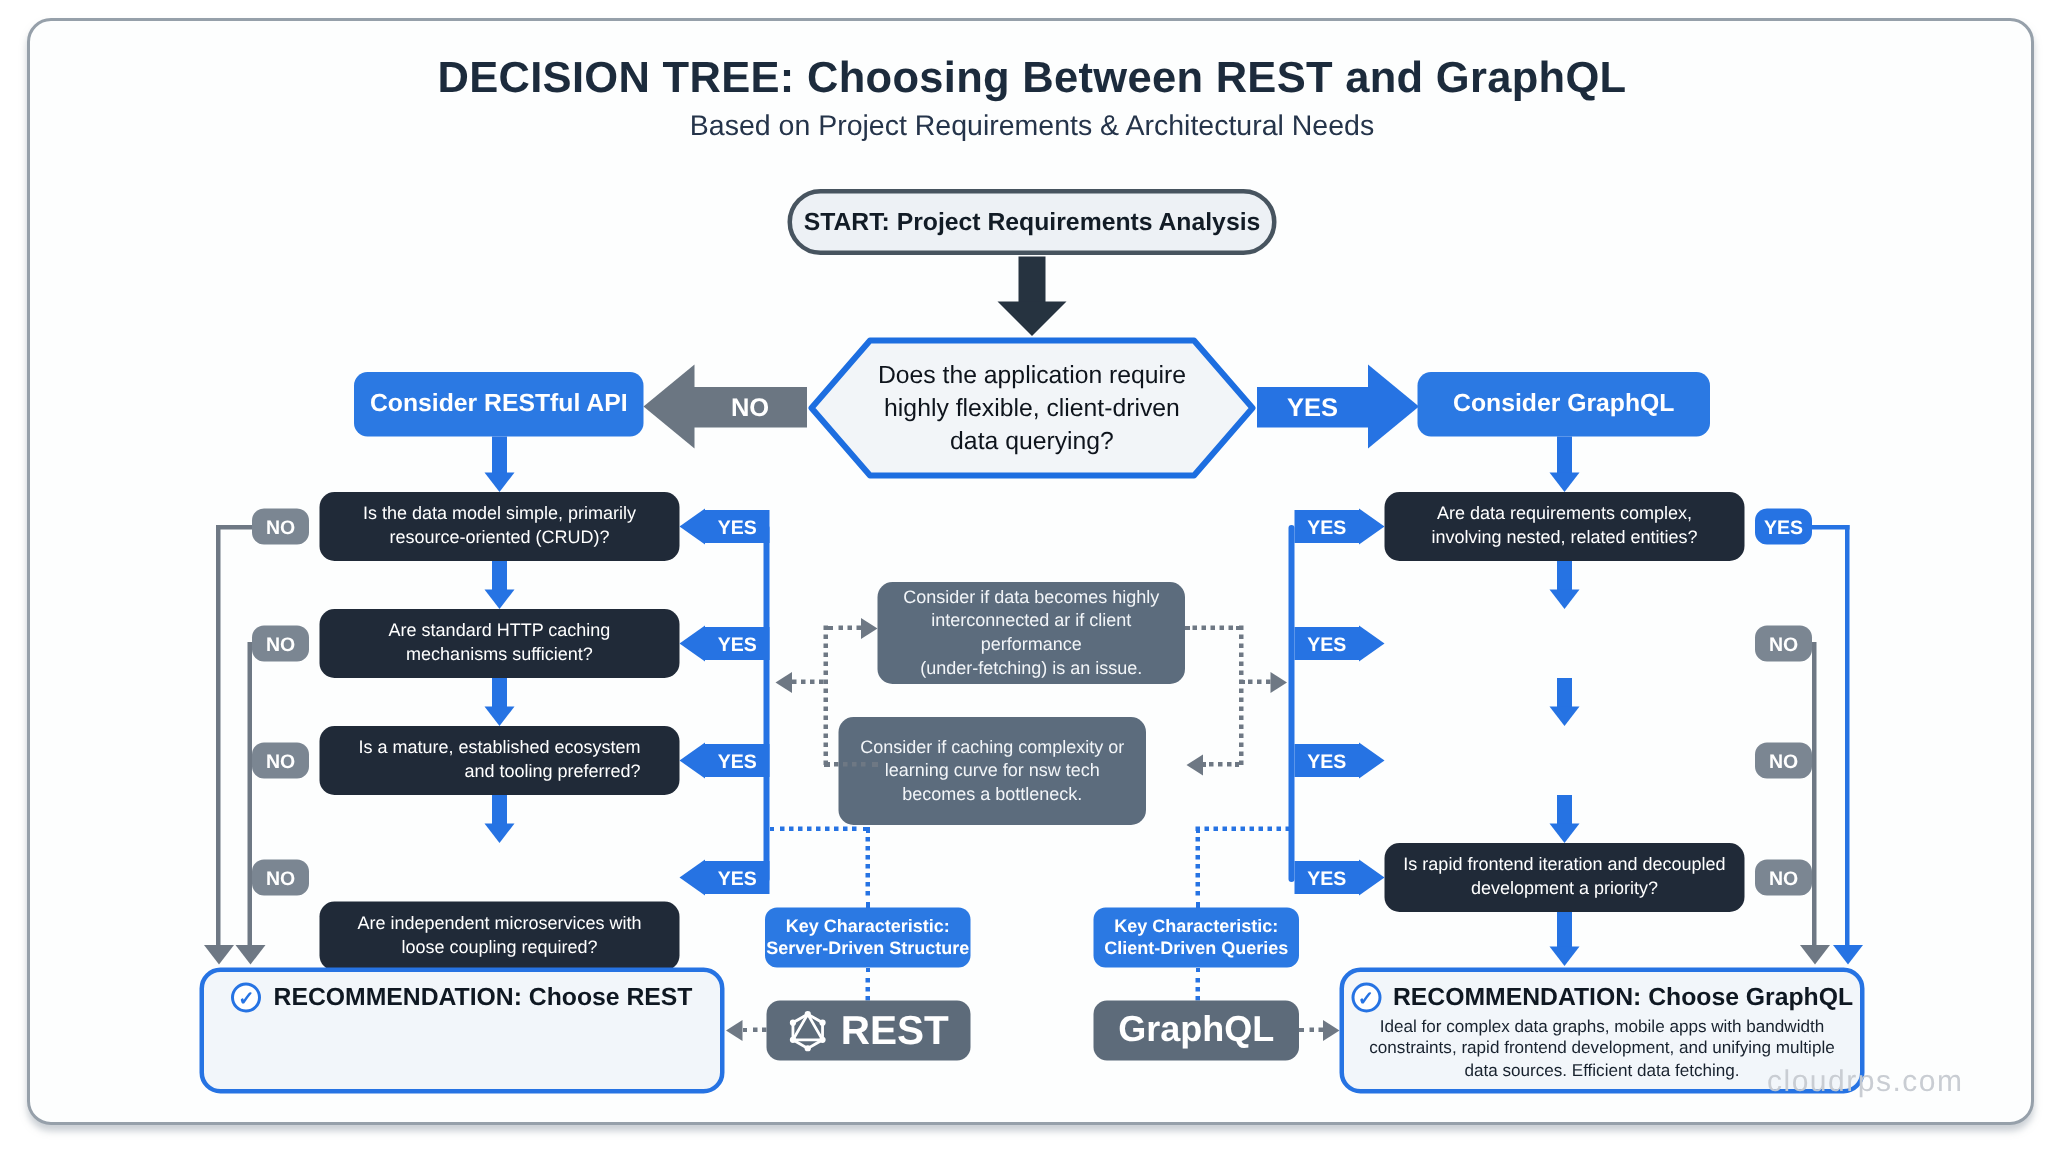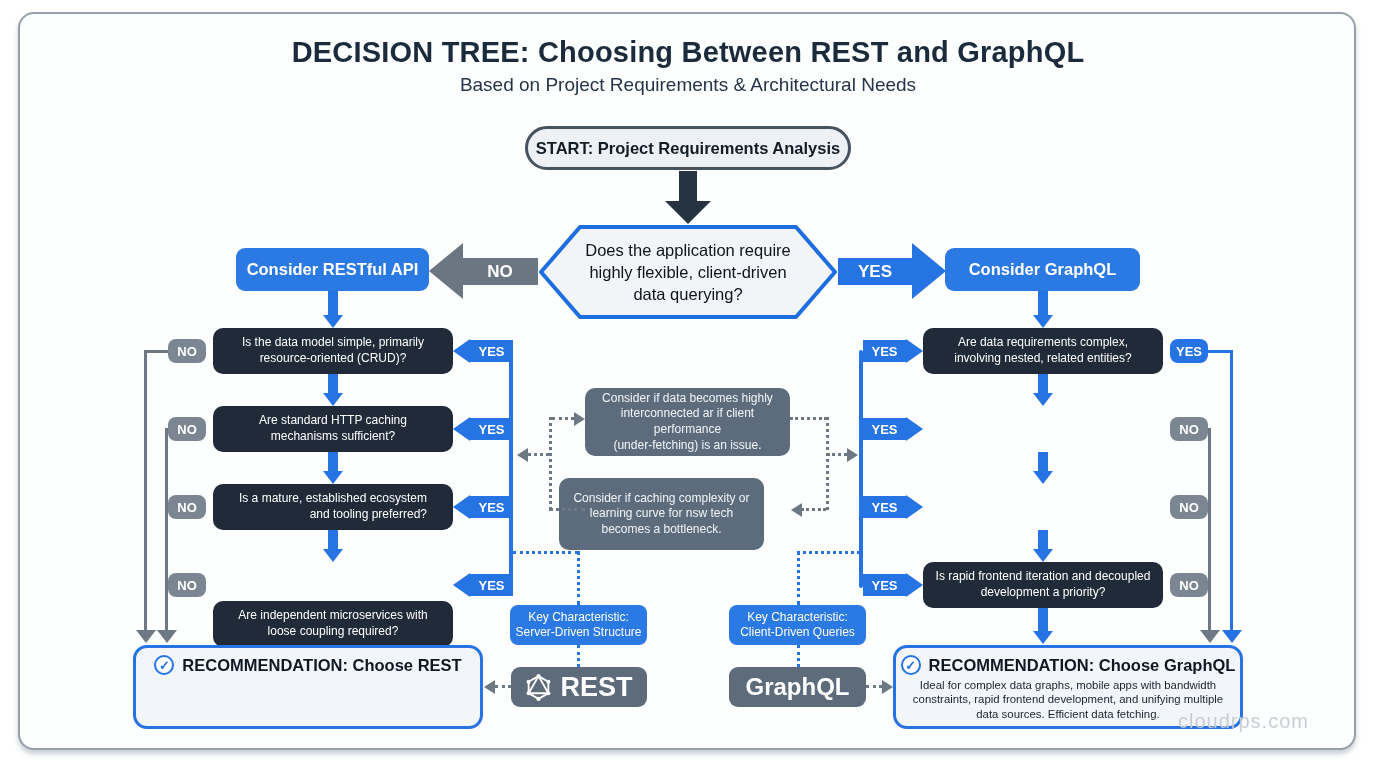--- a/index.html
+++ b/index.html
@@ -15,21 +15,21 @@
   .page-sub{left:0;right:0;top:74px;text-align:center;font-size:19px;color:#25344a;}
 
   .start-box{left:525px;top:126px;width:326px;height:44px;background:#edf1f5;border:3px solid #47545f;
              border-radius:22px;font-size:16.5px;font-weight:bold;color:#121c26;}
   .hex-text{left:560px;top:228px;width:256px;height:88px;font-size:16.5px;font-weight:normal;color:#0e141c;line-height:1.35;}
 
   .btn{background:#2b79e3;border-radius:9px;color:#fff;font-weight:bold;font-size:16.5px;}
   .qbox{width:240px;height:46px;background:#202a38;border-radius:10px;color:#fff;
         font-size:12px;font-weight:500;line-height:1.3;padding:2px 8px;}
   .note{width:205px;background:#5c6c7d;border-radius:10px;color:#f2f5f8;font-size:12px;line-height:1.3;padding:4px 6px;}
-  .keychar{width:137px;height:40px;background:#2b79e3;border-radius:8px;color:#fff;font-size:12px;font-weight:normal;line-height:1.25;}
+  .keychar{width:137px;height:40px;background:#2b79e3;border-radius:8px;color:#fff;font-size:12px;font-weight:bold;line-height:1.25;}
   .tech{background:#5d6b7a;border-radius:9px;color:#fff;font-weight:bold;}
 
   .vshaft{width:10px;background:#2673e3;}
   .tri-d{width:0;height:0;border-left:10px solid transparent;border-right:10px solid transparent;border-top:13px solid #2673e3;}
   .tri-d.gray{border-top-color:#6e7884;}
   .tri-d.dark{border-left-width:23px;border-right-width:23px;border-top:23px solid #263340;}
   .tri-l{width:0;height:0;border-top:12px solid transparent;border-bottom:12px solid transparent;border-right:17px solid #2673e3;}
   .tri-r{width:0;height:0;border-top:12px solid transparent;border-bottom:12px solid transparent;border-left:17px solid #2673e3;}
   .tri-l.big{border-top-width:28px;border-bottom-width:28px;border-right:34px solid #6b7682;}
   .tri-r.big{border-top-width:28px;border-bottom-width:28px;border-left:34px solid #2673e3;}

